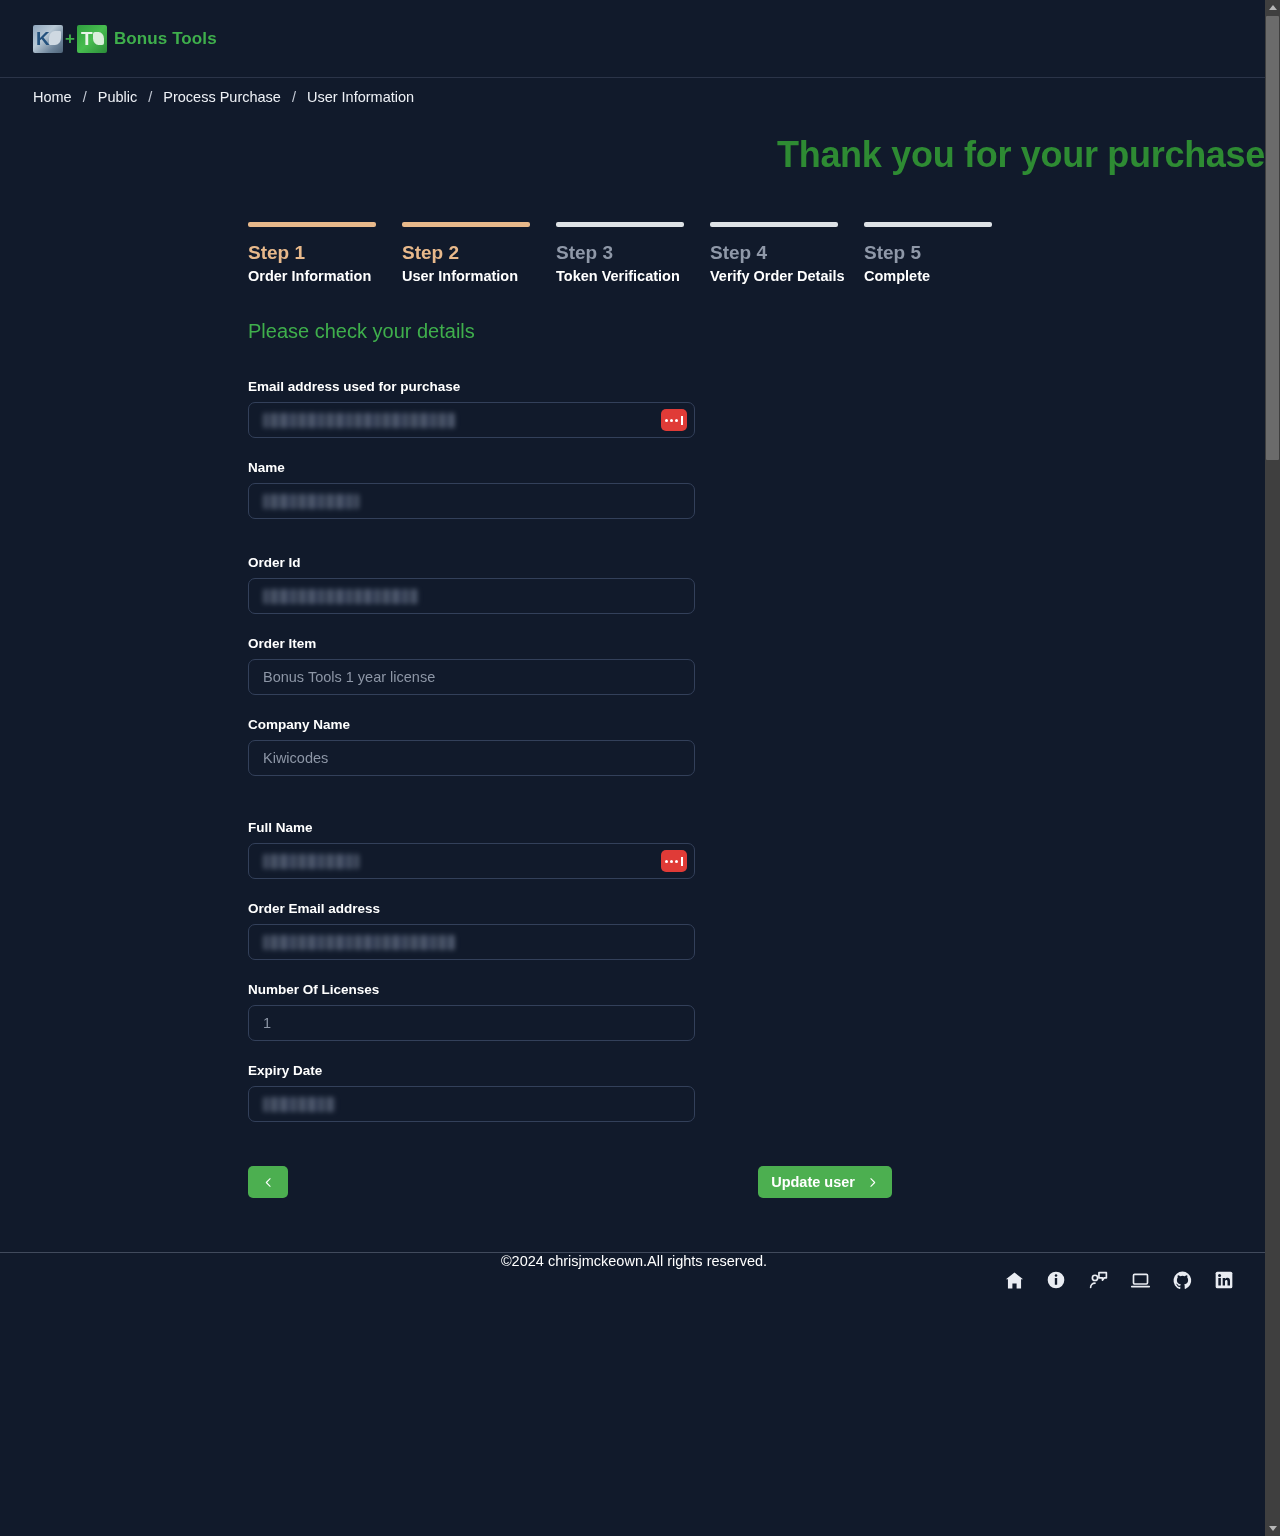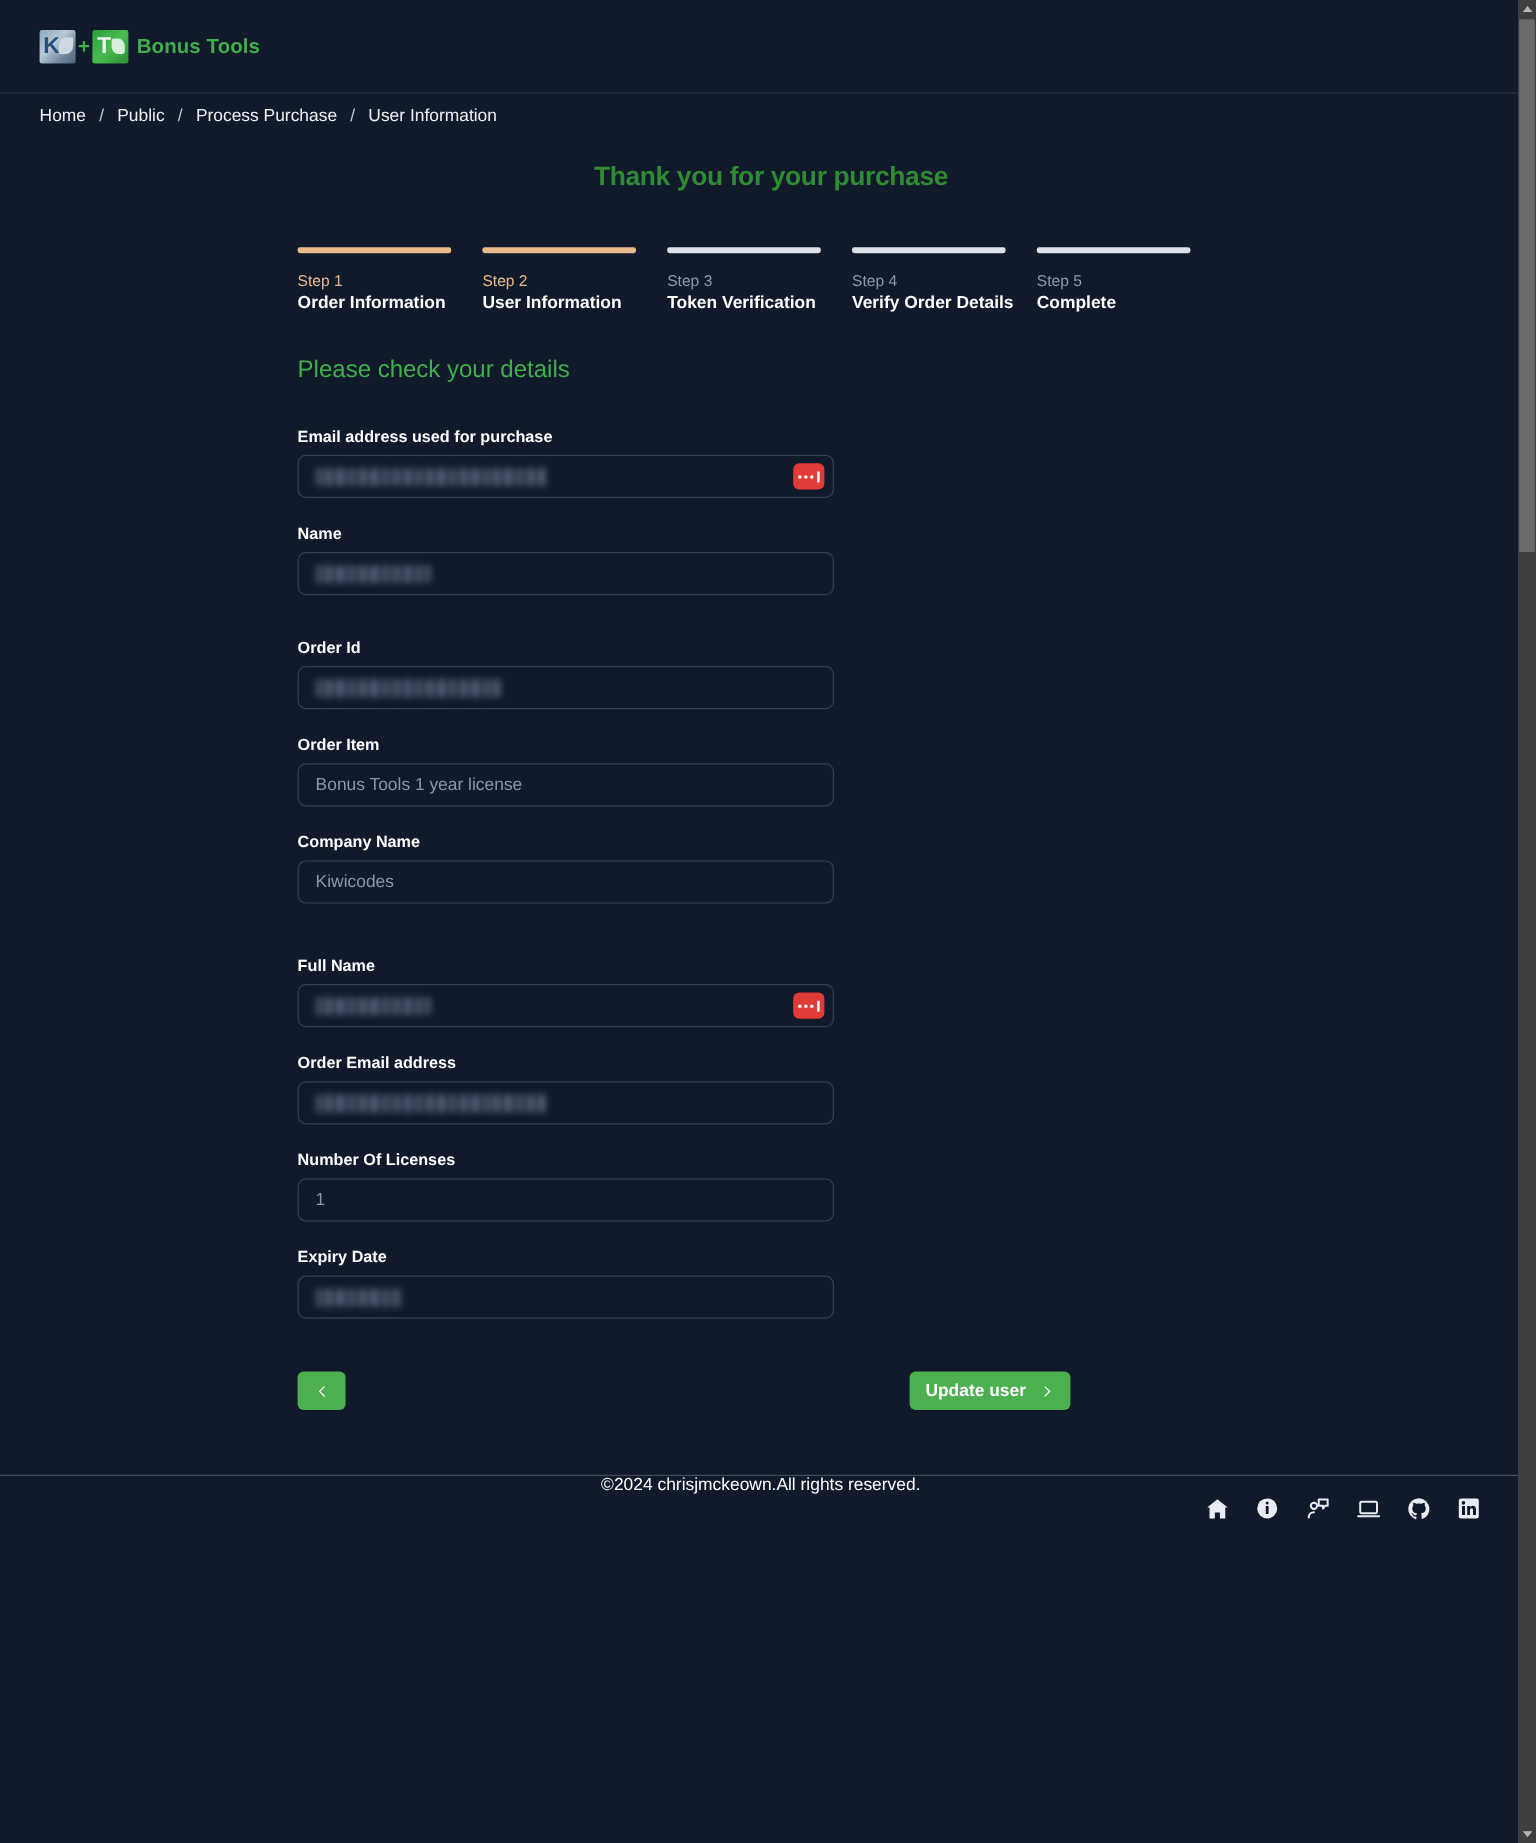--- a/index.html
+++ b/index.html
@@ -173,22 +173,22 @@
     color: #c3c9d4;
     padding: 0 11px;
   }
 
   
   .main {
     padding: 0 0 0 0;
   }
 
   .page-title {
-    text-align: center;
-    font-size: 22px;
+    text-align: right;
+    font-size: 36px;
     font-weight: 700;
     color: #2e8b33;
     margin-top: 18px;
     letter-spacing: -0.3px;
     padding-left: 20px;
   }
 
   
   .stepper {
     display: flex;
@@ -203,22 +203,22 @@
   .step-bar {
     height: 5px;
     border-radius: 2px;
     width: 128px;
     background: #dee2e6;
   }
   .step.active .step-bar { background: #e8b98b; }
 
   .step-num {
     margin-top: 15px;
-    font-size: 13px;
-    font-weight: 400;
+    font-size: 19px;
+    font-weight: 700;
     color: #8f98a8;
   }
   .step.active .step-num { color: #e8b98b; }
 
   .step-label {
     margin-top: 4px;
     font-size: 14.5px;
     font-weight: 700;
     color: #ffffff;
     white-space: nowrap;

